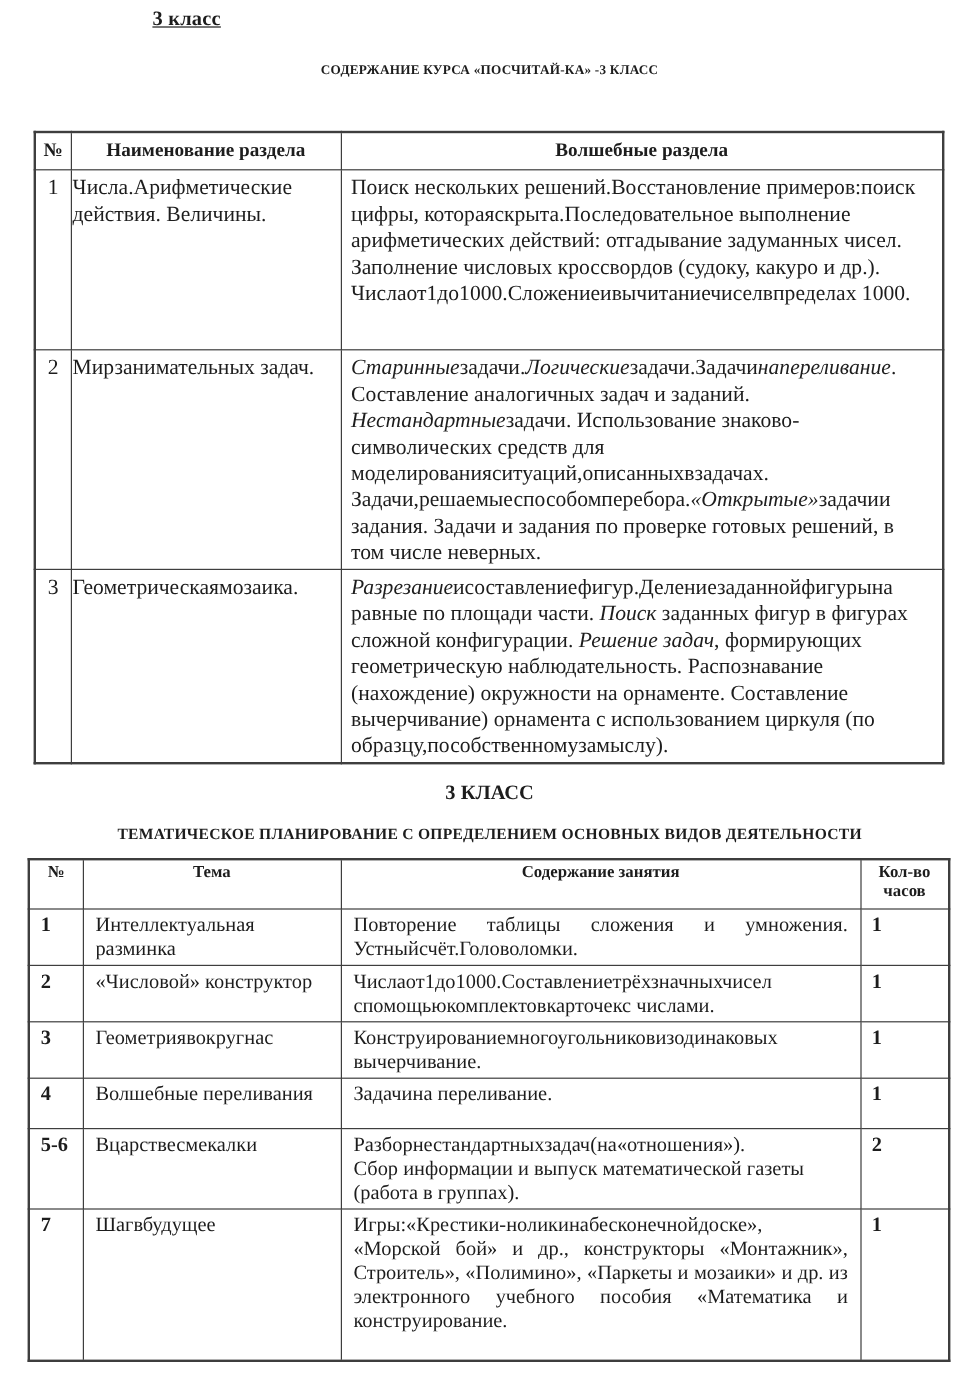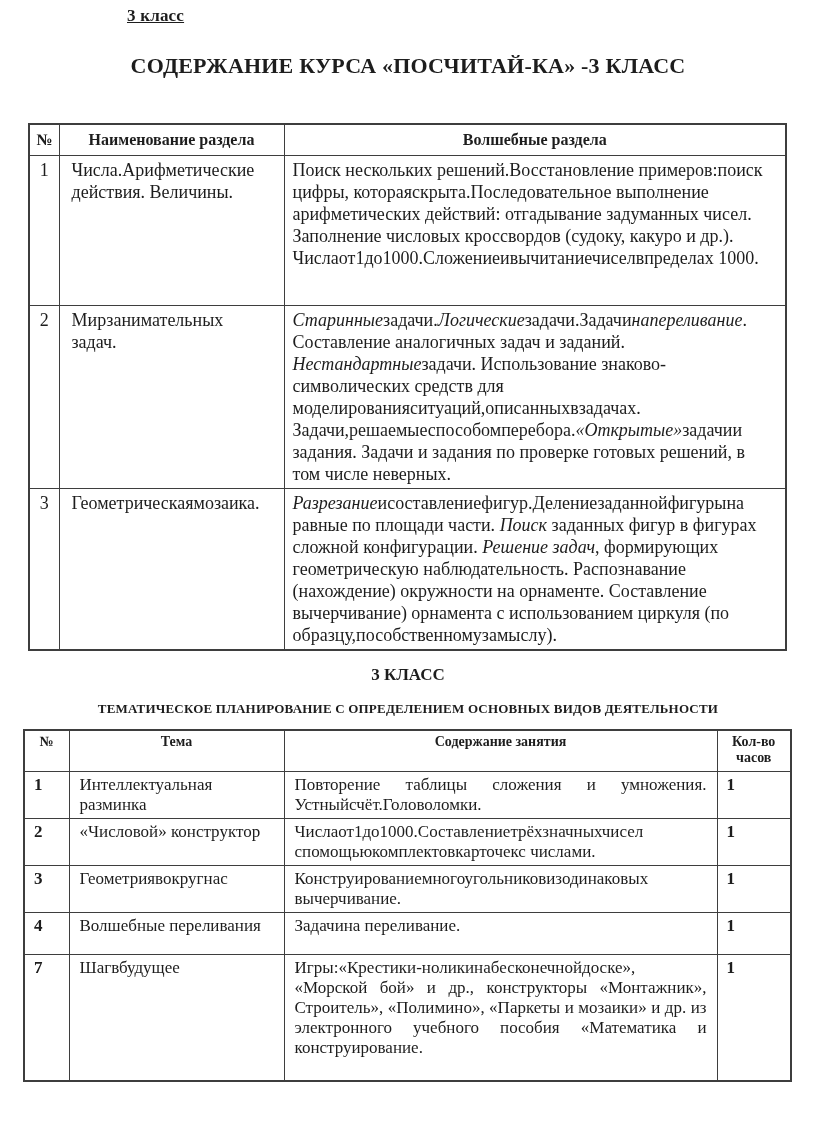--- a/index.html
+++ b/index.html
@@ -6,34 +6,34 @@
   body{
     width:816px;height:1144px;background:#ffffff;overflow:hidden;
     font-family:"Liberation Serif","DejaVu Serif",serif;color:#1d1d1d;
     -webkit-font-smoothing:antialiased;
   }
   .doc-title{
     margin:6px 0 0 127px;font-size:17px;font-weight:bold;
     text-decoration:underline;letter-spacing:.2px;
   }
   .h-main{
-    margin:27px 0 0 0;text-align:center;font-size:22px;font-weight:bold;letter-spacing:.2px;
+    margin:27px 0 0 0;text-align:center;font-size:11px;font-weight:bold;letter-spacing:.2px;
   }
   .h-class{margin:14px 0 0 0;text-align:center;font-size:17px;font-weight:bold;}
   .h-plan{
     margin:8px auto 0 auto;width:640px;text-align:center;
     font-size:13px;font-weight:bold;line-height:32px;letter-spacing:.2px;
   }
   table{border-collapse:collapse;table-layout:fixed;}
   td,th{border:1px solid #3e3e3e;vertical-align:top;overflow:hidden;}
   .t1{margin:44px 0 0 28px;width:757px;border:2px solid #3e3e3e;}
   .t1 th{font-size:16px;font-weight:bold;text-align:center;padding:3px 2px;height:24px;vertical-align:middle;}
   .t1 td{font-size:18px;line-height:22px;}
   .t1 .c-num{text-align:center;padding:3px 1px;}
-  .t1 .c-name{padding:3px 12px 3px 12px;}
+  .t1 .c-name{padding:3px 12px 3px 1px;}
   .t1 .c-content{padding:3px 8px 3px 8px;}
   .t1 .r1{height:150px;}
   .t1 .r2{height:157px;}
   .t1 .r3{height:155px;}
   .it{font-style:italic;}
   .t2{margin:4px 0 0 23px;width:767px;border:2px solid #3e3e3e;}
   .t2 th{font-size:14px;font-weight:bold;text-align:center;padding:3px 2px;height:34px;}
   .t2 td{font-size:17px;line-height:20px;}
   .t2 .c-num{font-weight:bold;padding:3px 2px 3px 9px;}
   .t2 .c-theme{padding:3px 8px 3px 10px;}
@@ -120,20 +120,29 @@
     <td class="c-theme">Геометриявокругнас</td>
     <td class="c-content">Конструированиемногоугольниковизодинаковых вычерчивание.</td>
     <td class="c-hours">1</td>
   </tr>
   <tr class="hr4">
     <td class="c-num">4</td>
     <td class="c-theme">Волшебные переливания</td>
     <td class="c-content">Задачина переливание.</td>
     <td class="c-hours">1</td>
   </tr>
+  <tr class="hr5">
+    <td class="c-num">5-6</td>
+    <td class="c-theme">Вцарствесмекалки</td>
+    <td class="c-content">
+      <div class="line2">Разборнестандартныхзадач(на«отношения»).</div>
+      <div class="line2">Сбор информации и выпуск математической газеты (работа в группах).</div>
+    </td>
+    <td class="c-hours">2</td>
+  </tr>
   <tr class="hr7">
     <td class="c-num">7</td>
     <td class="c-theme">Шагвбудущее</td>
     <td class="c-content just">Игры:«Крестики-ноликинабесконечнойдоске», «Морской бой» и др., конструкторы «Монтажник», Строитель», «Полимино», «Паркеты и мозаики» и др. из электронного учебного пособия «Математика и конструирование.</td>
     <td class="c-hours">1</td>
   </tr>
 </tbody>
   </table>
 
 </body></html>

